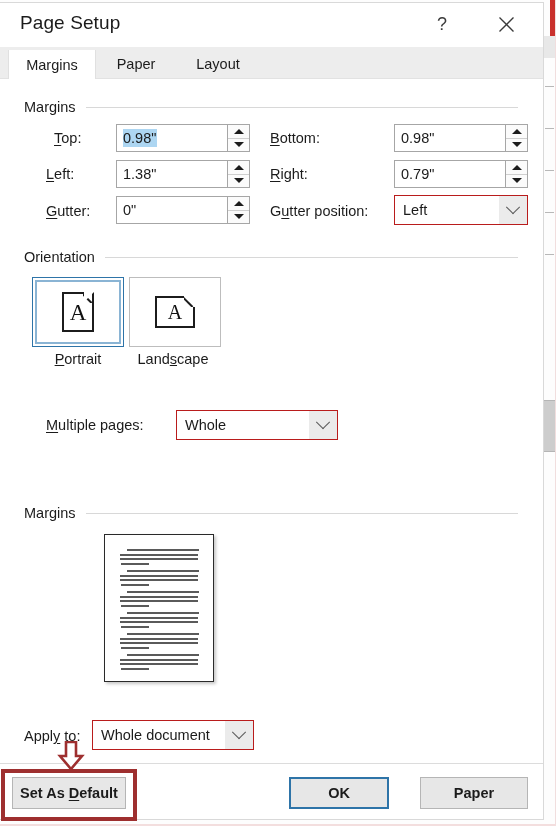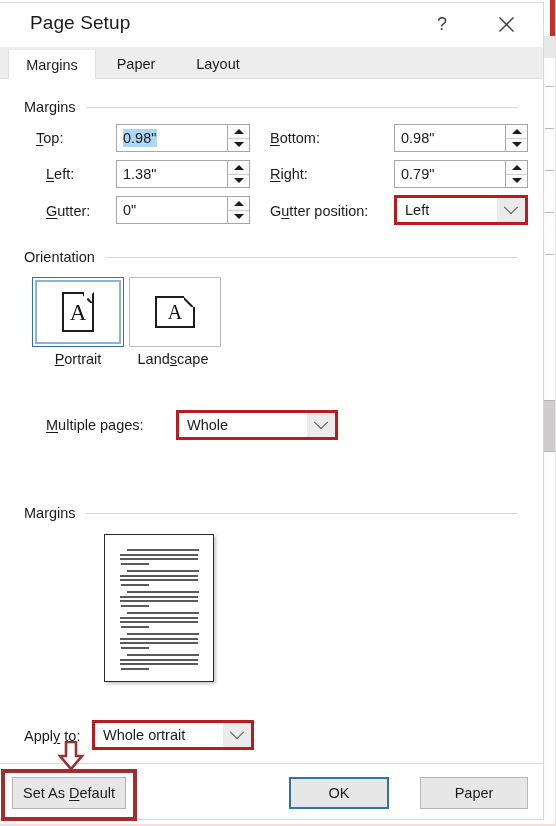--- a/index.html
+++ b/index.html
@@ -79,21 +79,20 @@
     border: 1px solid #d9d9d9;
     border-left: none;
     box-sizing: border-box;
   }
 
   
   .titlebar {
     height: 44px;
     position: relative;
     background: #ffffff;
-    margin-left: 10px;
   }
   .dlg-title {
     position: absolute;
     left: 20px; top: 9px;
     font-size: 19px;
     color: #1b1b1b;
     letter-spacing: .1px;
   }
   .tb-btn {
     position: absolute;
@@ -222,21 +221,21 @@
     border-left: 5px solid transparent;
     border-right: 5px solid transparent;
     border-top: 5px solid #1c1c1c;
   }
 
   
   .combo {
     position: absolute;
     height: 30px;
     background: #ffffff;
-    border: 3px solid #b91c1c;
+    border: 1px solid #b91c1c;
     box-sizing: border-box;
     display: flex;
     align-items: stretch;
   }
   .combo .cval {
     flex: 1;
     display: flex;
     align-items: center;
     padding-left: 8px;
     font-size: 14.5px;
@@ -382,20 +381,21 @@
     height: 32px;
     background: #e7e7e7;
     border: 1px solid #b5b5b5;
     box-sizing: border-box;
     display: flex;
     align-items: center;
     justify-content: center;
     font-size: 14.5px;
     color: #1b1b1b;
     cursor: default;
+    font-weight: bold;
   }
   .btn.default {
     border: 2px solid #2e74a8;
     background: #e7e7e7;
   }
   .btn u { text-decoration: underline; text-underline-offset: 2px; }
 
   
   .anno-box {
     position: absolute;
@@ -454,21 +454,21 @@
     </div>
   </div>
 
   <div class="panel">
 
     <div class="group-head" style="top:20px">
       <span>Margins</span>
       <span class="gh-line"></span>
     </div>
 
-    <div class="lbl" style="left:36px; top:51px"><u>T</u>op:</div>
+    <div class="lbl" style="left:54px; top:51px"><u>T</u>op:</div>
     <div class="spin" style="left:116px; top:45px; width:134px">
       <div class="val">
           <span class="sel">0.98"</span>
         </div>
       <div class="btns">
         <div class="b">
             <i class="tri-up"></i>
           </div>
         <div class="b">
             <i class="tri-dn"></i>
@@ -606,21 +606,21 @@
       <div class="pline short"></div>
       <div class="pgap"></div>
       <div class="pline ind"></div>
       <div class="pline full"></div>
       <div class="pline full"></div>
       <div class="pline short"></div>
     </div>
 
     <div class="lbl" style="left:24px; top:649px">Appl<u>y</u> to:</div>
     <div class="combo" style="left:92px; top:641px; width:162px">
-      <div class="cval">Whole ortrait</div>
+      <div class="cval">Whole document</div>
       <div class="carrow">
           <i class="chev"></i>
         </div>
     </div>
 
     <div class="footer-sep"></div>
 
     <div class="btn" style="left:12px; top:698px; width:114px">
       <span>Set As <u>D</u>efault</span>
     </div>

